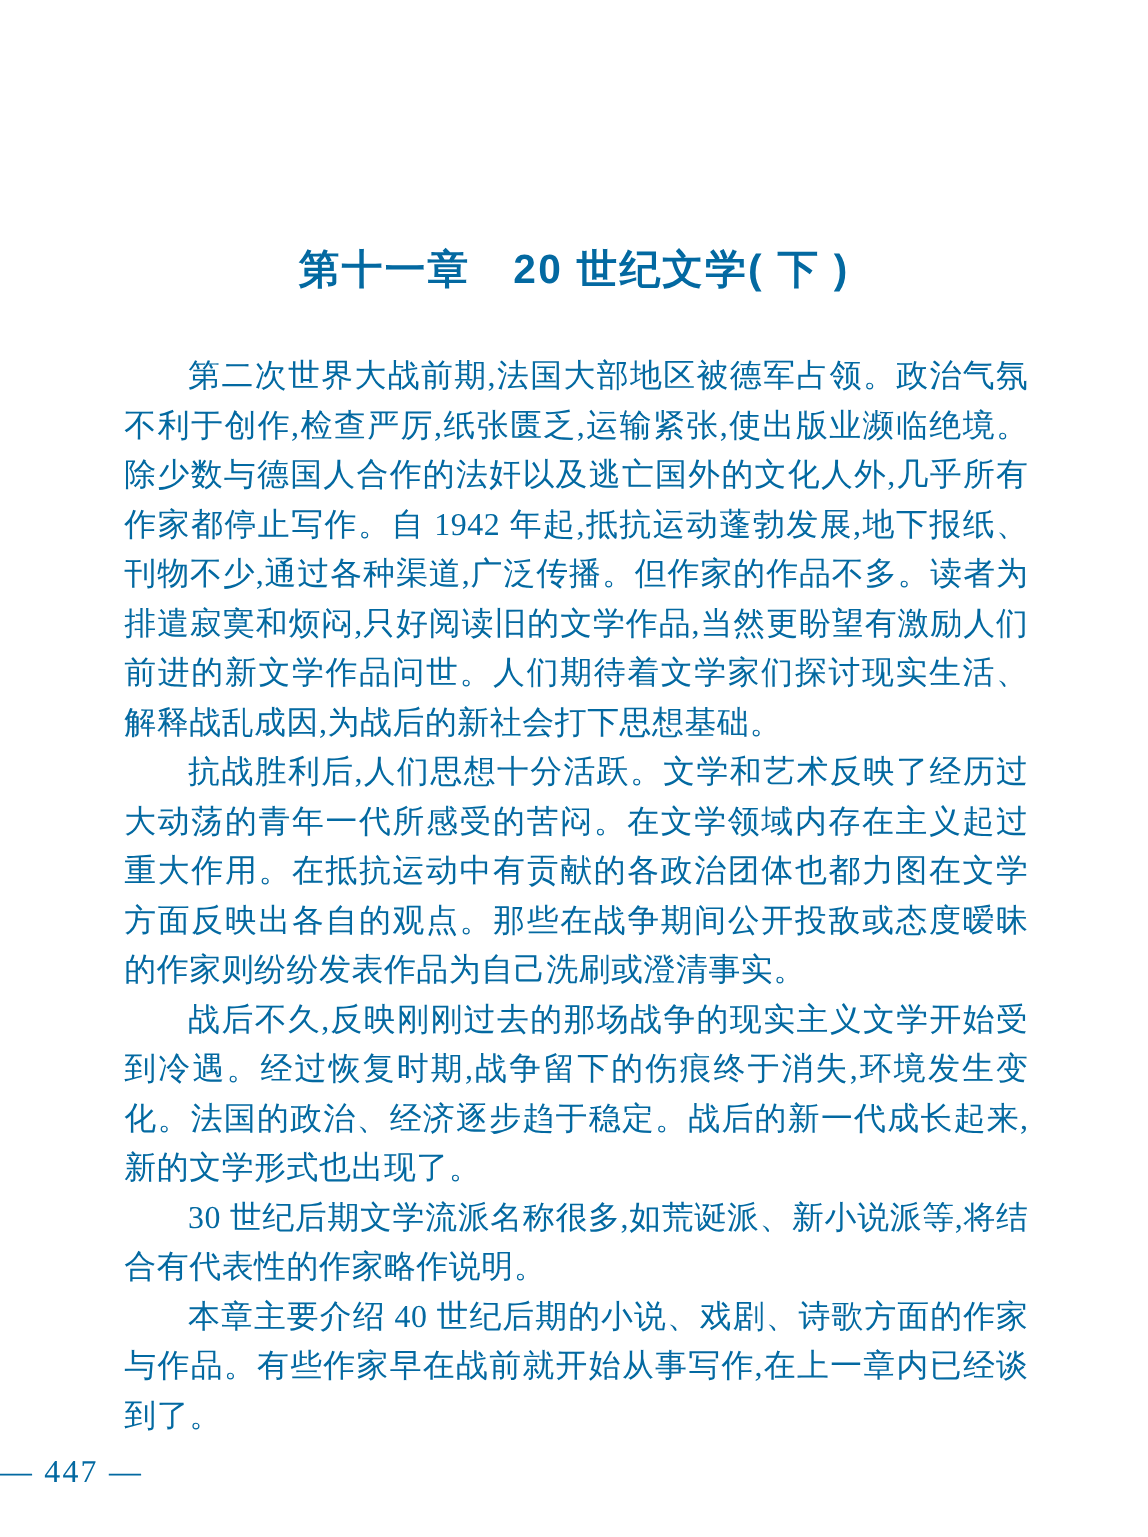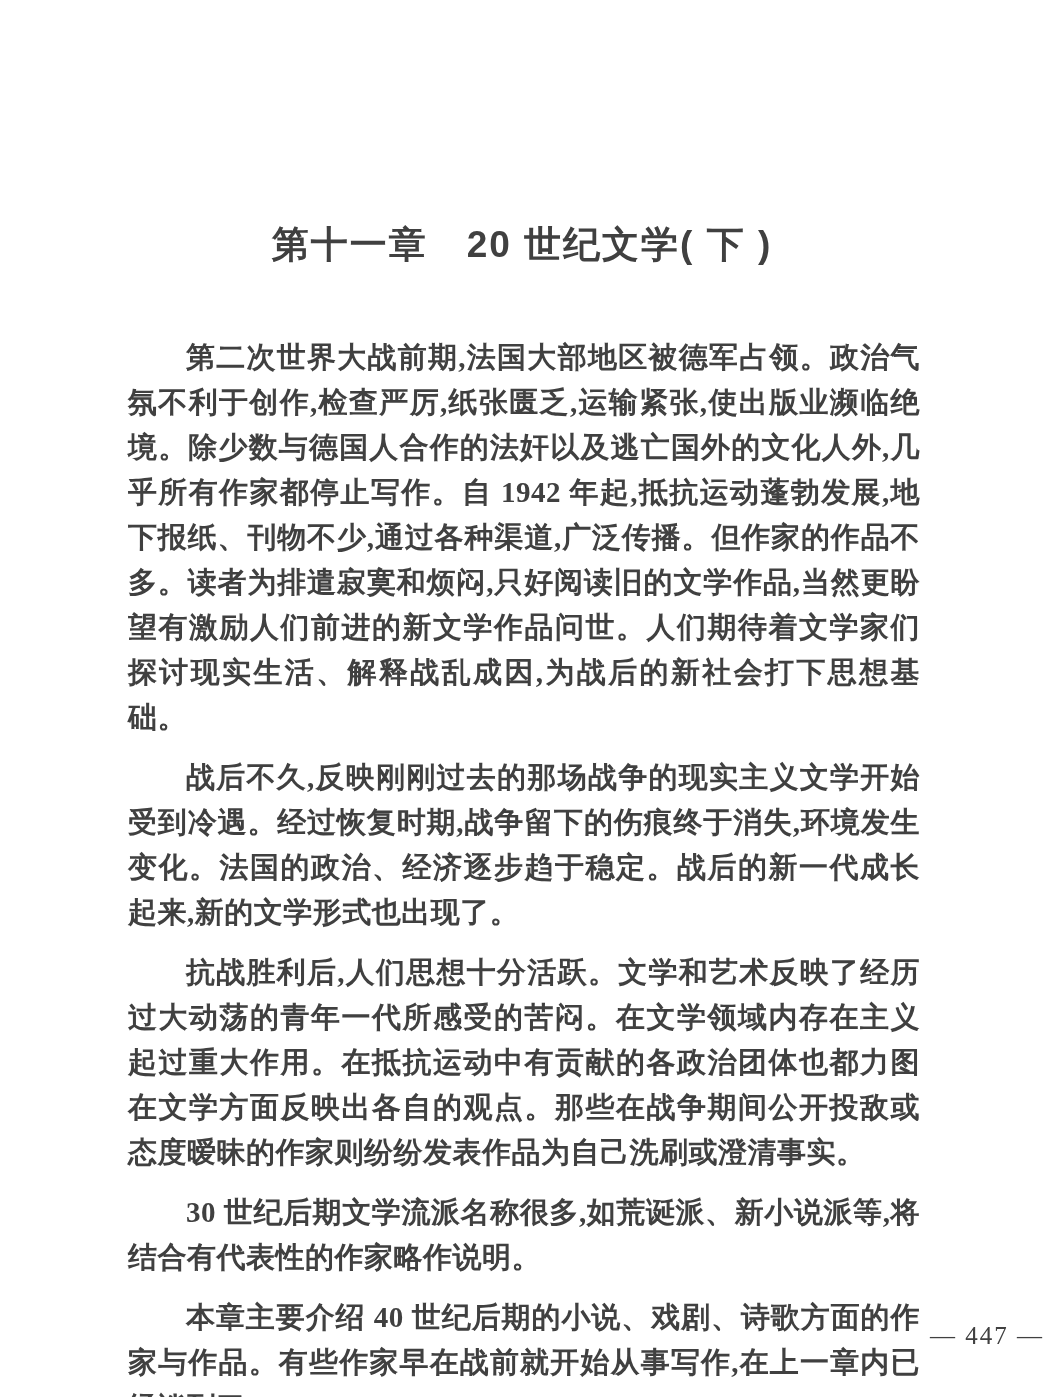--- a/index.html
+++ b/index.html
@@ -6,21 +6,21 @@
     margin: 0;
     padding: 0;
     background: #e8e8e8;
   }
   .page {
     position: relative;
     width: 1044px;
     height: 1397px;
     margin: 0 auto;
     background: #ffffff;
-    color: #404040;
+    color: #0369a1;
     font-family: "Liberation Serif", "DejaVu Serif", serif;
     overflow: hidden;
   }
   .chapter-title {
     position: absolute;
     top: 220px;
     left: 0;
     width: 100%;
     margin: 0;
     text-align: center;
@@ -30,48 +30,47 @@
     letter-spacing: 2px;
     white-space: nowrap;
   }
   .chapter-body {
     position: absolute;
     top: 320px;
     left: 113px;
     width: 822px;
   }
   .chapter-body p {
-    margin: 15px;
+    margin: 0;
     font-size: 29px;
     line-height: 45px;
     text-align: justify;
     text-indent: 2em;
     letter-spacing: 0.5px;
-    font-weight: bold;
   }
   .page-footer {
     position: absolute;
     top: 1322px;
     left: 0;
     width: 100%;
-    text-align: right;
-    font-size: 25px;
+    text-align: left;
+    font-size: 29px;
     letter-spacing: 2px;
   }
 </style>
 </head>
 <body>
 
 <div class="page">
 
   <h1 class="chapter-title">第十一章　20 世纪文学( 下 )</h1>
 
   <div class="chapter-body">
     <p>第二次世界大战前期,法国大部地区被德军占领。政治气氛不利于创作,检查严厉,纸张匮乏,运输紧张,使出版业濒临绝境。除少数与德国人合作的法奸以及逃亡国外的文化人外,几乎所有作家都停止写作。自 1942 年起,抵抗运动蓬勃发展,地下报纸、刊物不少,通过各种渠道,广泛传播。但作家的作品不多。读者为排遣寂寞和烦闷,只好阅读旧的文学作品,当然更盼望有激励人们前进的新文学作品问世。人们期待着文学家们探讨现实生活、解释战乱成因,为战后的新社会打下思想基础。</p>
+    <p>抗战胜利后,人们思想十分活跃。文学和艺术反映了经历过大动荡的青年一代所感受的苦闷。在文学领域内存在主义起过重大作用。在抵抗运动中有贡献的各政治团体也都力图在文学方面反映出各自的观点。那些在战争期间公开投敌或态度暧昧的作家则纷纷发表作品为自己洗刷或澄清事实。</p>
     <p>战后不久,反映刚刚过去的那场战争的现实主义文学开始受到冷遇。经过恢复时期,战争留下的伤痕终于消失,环境发生变化。法国的政治、经济逐步趋于稳定。战后的新一代成长起来,新的文学形式也出现了。</p>
-    <p>抗战胜利后,人们思想十分活跃。文学和艺术反映了经历过大动荡的青年一代所感受的苦闷。在文学领域内存在主义起过重大作用。在抵抗运动中有贡献的各政治团体也都力图在文学方面反映出各自的观点。那些在战争期间公开投敌或态度暧昧的作家则纷纷发表作品为自己洗刷或澄清事实。</p>
     <p>30 世纪后期文学流派名称很多,如荒诞派、新小说派等,将结合有代表性的作家略作说明。</p>
     <p>本章主要介绍 40 世纪后期的小说、戏剧、诗歌方面的作家与作品。有些作家早在战前就开始从事写作,在上一章内已经谈到了。</p>
   </div>
 
   <div class="page-footer">— 447 —</div>
 
 </div>
 
 </body></html>

